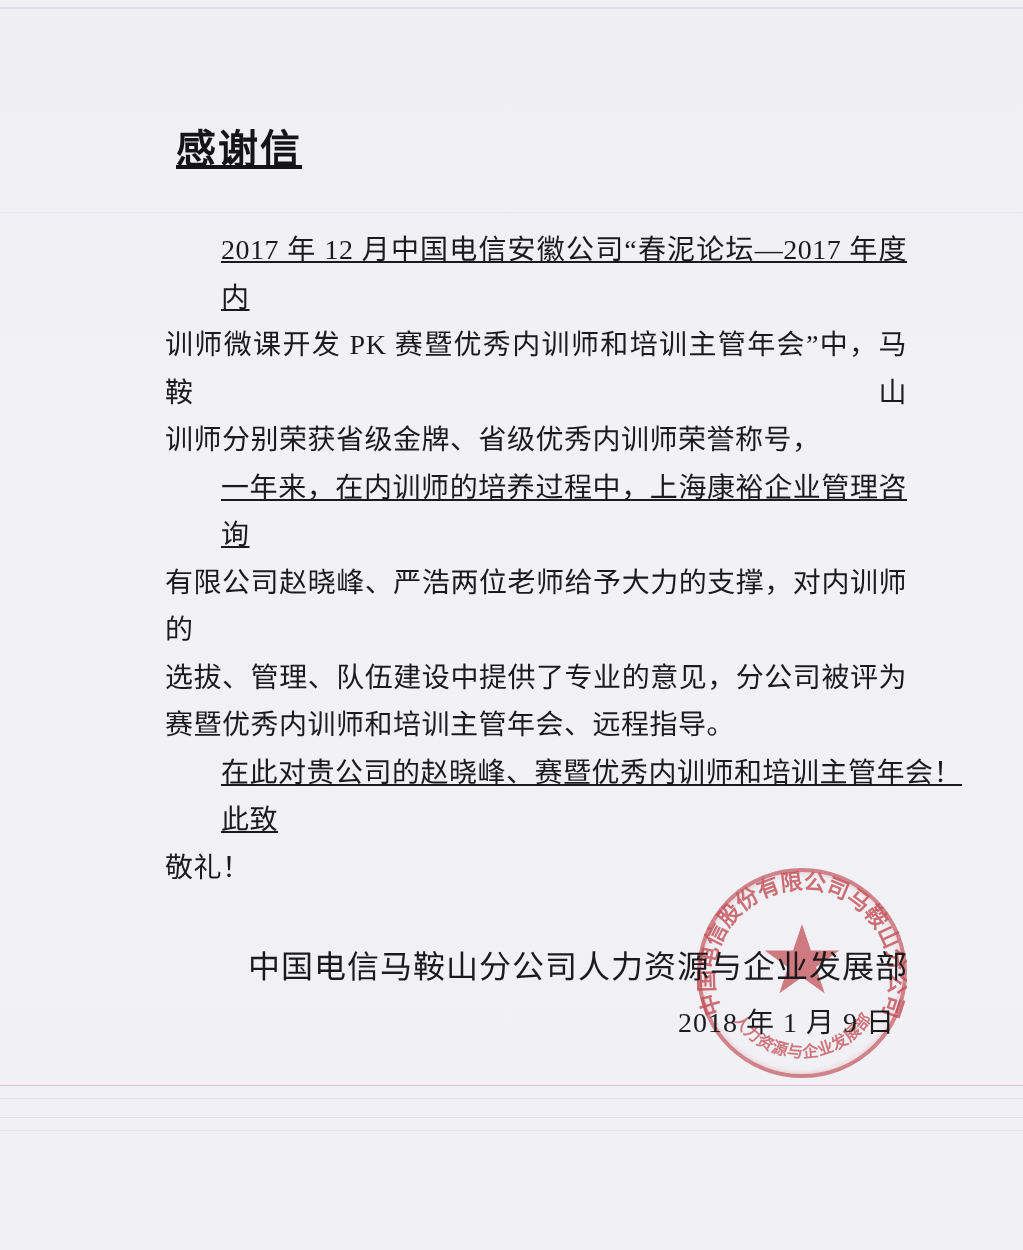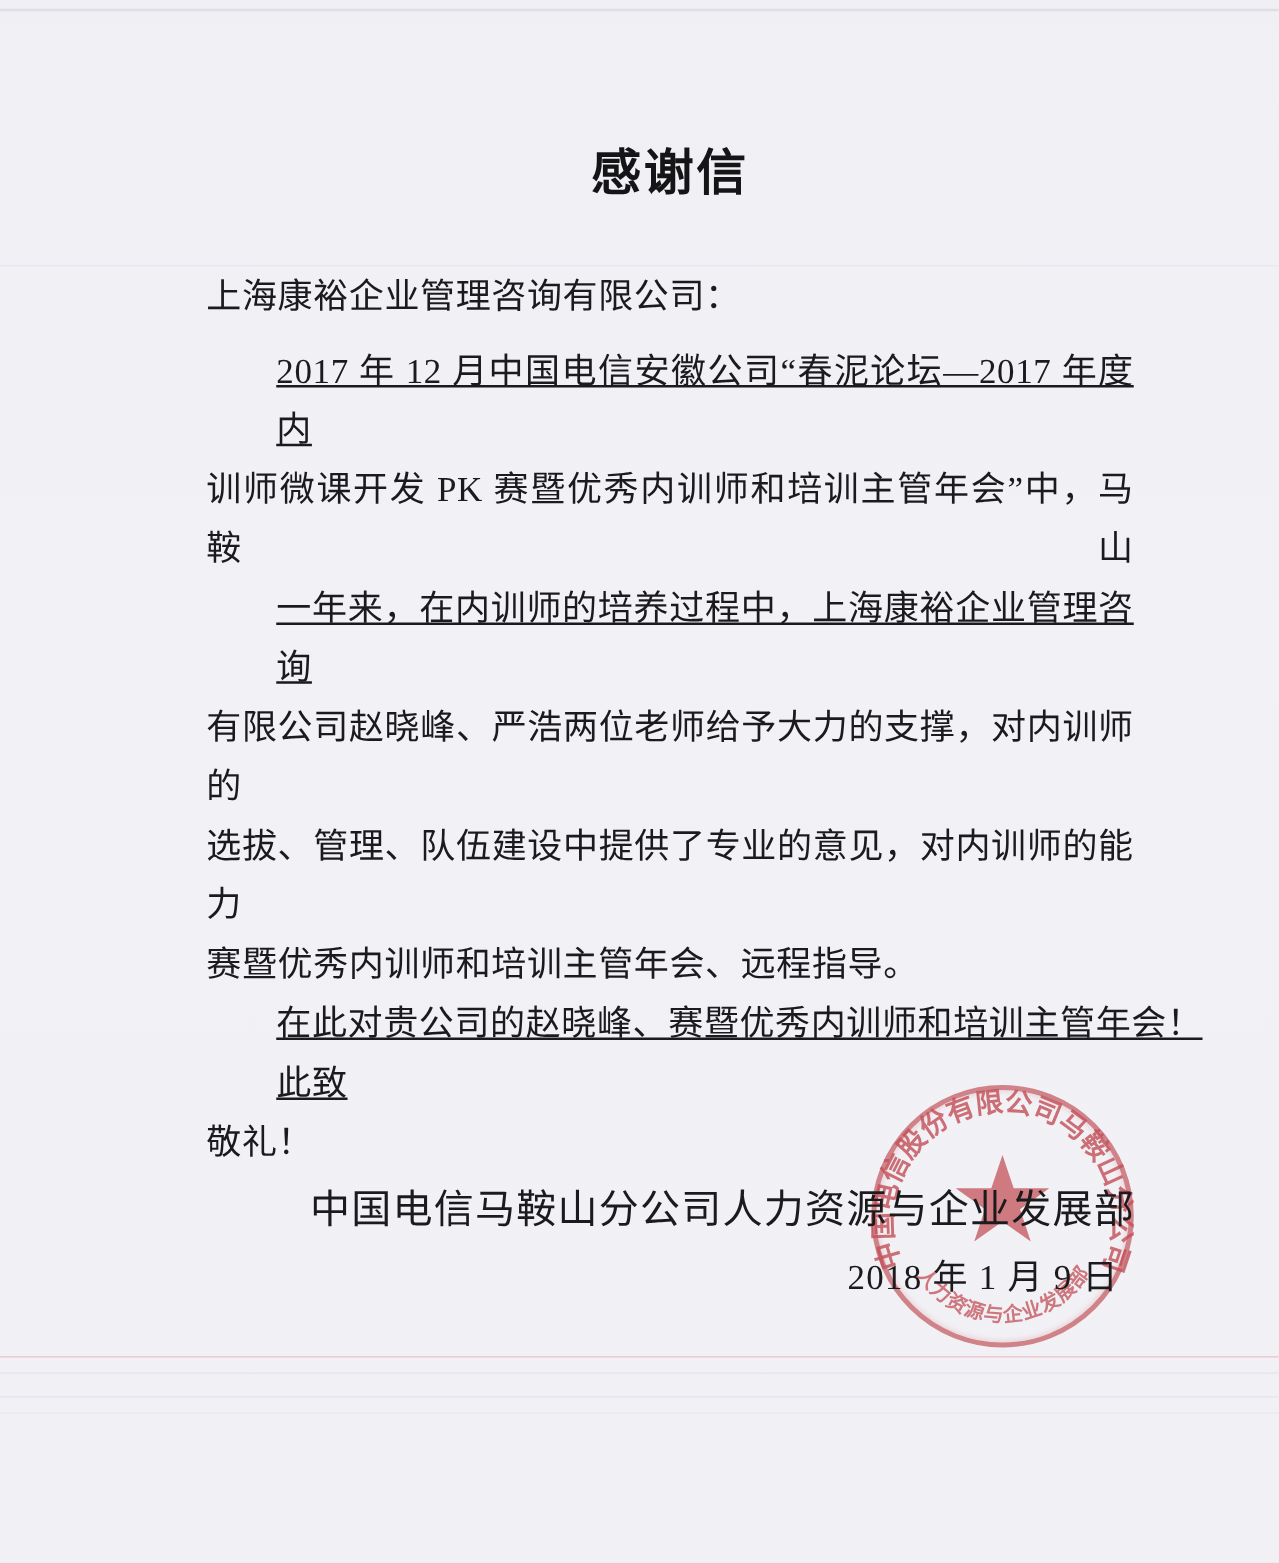--- a/index.html
+++ b/index.html
@@ -30,26 +30,26 @@
   .al-3 { top: 1085px; background: rgba(233,150,162,0.55); }
   .al-4 { top: 1098px; background: rgba(205,205,222,0.40); }
   .al-5 { top: 1117px; background: rgba(205,205,222,0.38); }
   .al-6 { top: 1130px; background: rgba(210,210,225,0.32); }
 
   .title {
     position: absolute;
     top: 106px;
     left: 165px;
     width: 742px;
-    margin: 0;
-    text-align: center;
+    margin: 11px;
     font-size: 40px;
     font-weight: bold;
     letter-spacing: 2px;
     color: #151517;
+    text-decoration: underline;
   }
 
   .letter-body {
     position: absolute;
     top: 214px;
     left: 165px;
     width: 742px;
     font-size: 28px;
     line-height: 47.5px;
     letter-spacing: 0.5px;
@@ -129,26 +129,26 @@
 <body>
 
 <div class="page">
 
   <div class="artifact-line al-1"></div>
   <div class="artifact-line al-2"></div>
 
   <h1 class="title">感谢信</h1>
 
   <div class="letter-body">
-    <div class="line">上海康裕企业管理咨询有限公司：</div>
     <div class="line indent fill gap-top">2017 年 12 月中国电信安徽公司“春泥论坛—2017 年度内</div>
     <div class="line fill">训师微课开发 PK 赛暨优秀内训师和培训主管年会”中，马鞍山</div>
+    <div class="line">训师分别荣获省级金牌、省级优秀内训师荣誉称号，</div>
     <div class="line indent fill">一年来，在内训师的培养过程中，上海康裕企业管理咨询</div>
     <div class="line fill">有限公司赵晓峰、严浩两位老师给予大力的支撑，对内训师的</div>
-    <div class="line fill">选拔、管理、队伍建设中提供了专业的意见，对内训师的能力</div>
+    <div class="line fill">选拔、管理、队伍建设中提供了专业的意见，分公司被评为</div>
     <div class="line">赛暨优秀内训师和培训主管年会、远程指导。</div>
     <div class="line indent">在此对贵公司的赵晓峰、赛暨优秀内训师和培训主管年会！</div>
     <div class="line indent">此致</div>
     <div class="line">敬礼！</div>
   </div>
 
   <div class="signature">中国电信马鞍山分公司人力资源与企业发展部</div>
   <div class="date">2018 年 1 月 9 日</div>
 
   <div class="seal">

